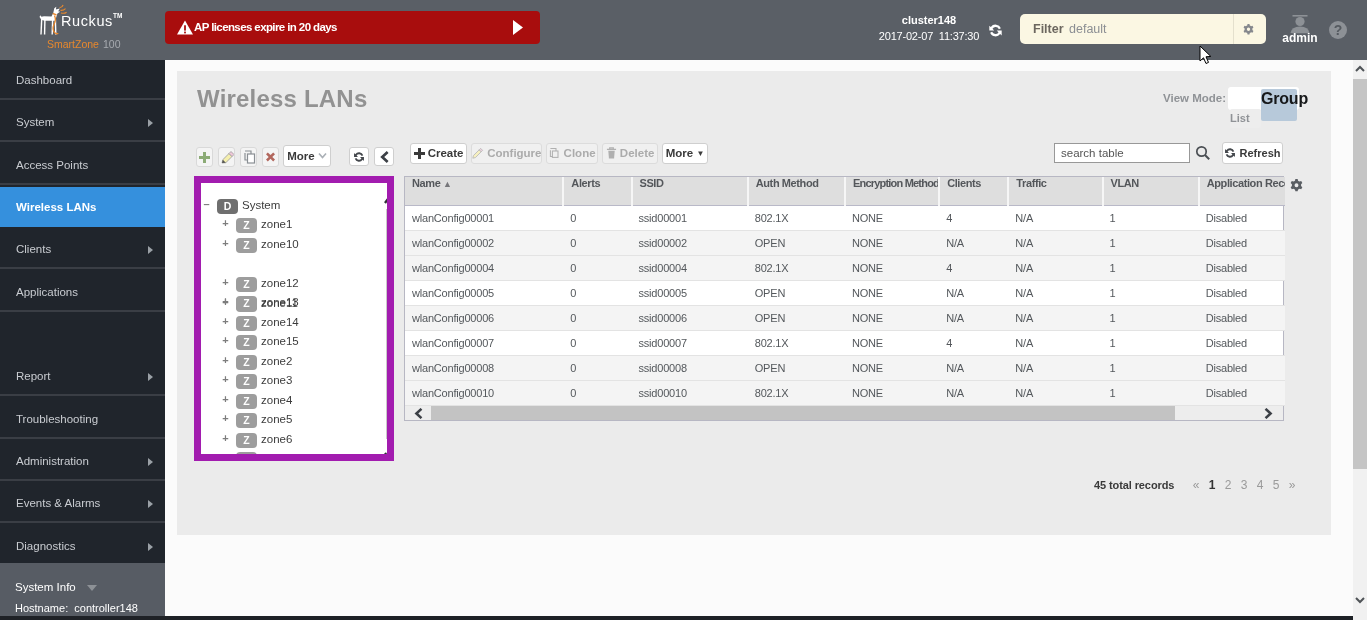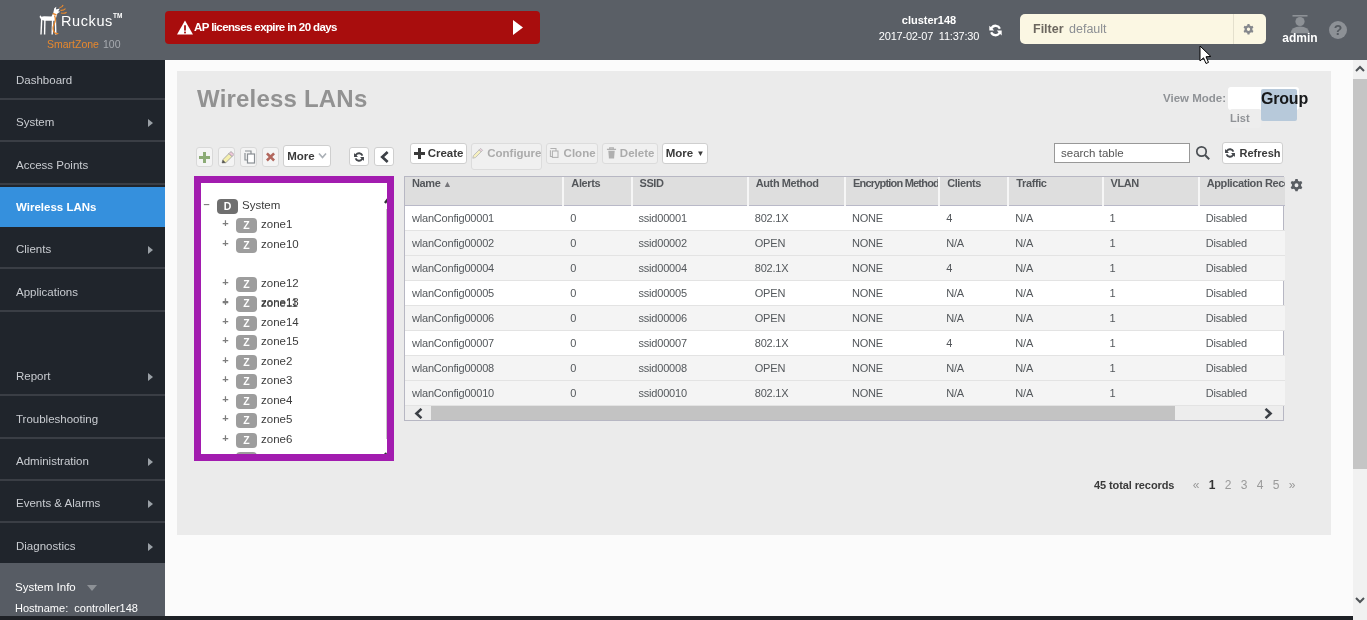--- a/index.html
+++ b/index.html
@@ -179,21 +179,21 @@
     </svg>
   <div class="abs" style="left:185px; top:26px; width:7px; height:230px; background:#c9c9c9;"></div>
   <svg class="abs" style="left:182px; top:268px;" width="13" height="11" viewBox="0 0 13 11">
       <path d="M2 2 L6.5 8 L11 2" fill="none" stroke="#2e3135" stroke-width="2.4"></path>
     </svg>
 </div>
 
 <div class="btn" style="left:410px; top:143px; width:57px; height:21px; line-height:19px; white-space:nowrap;"><svg style="vertical-align:-2px;" width="11" height="11" viewBox="0 0 11 11">
       <path d="M4 0 L7 0 L7 4 L11 4 L11 7 L7 7 L7 11 L4 11 L4 7 L0 7 L0 4 L4 4 Z" fill="#3a3a3a"></path>
     </svg> Create</div>
-<div class="btn dis" style="left:471px; top:143px; width:71px; height:27px; line-height:19px; white-space:nowrap;"><svg style="vertical-align:-2px;" width="12" height="12" viewBox="0 0 15 15">
+<div class="btn dis" style="left:471px; top:143px; width:71px; height:21px; line-height:19px; white-space:nowrap;"><svg style="vertical-align:-2px;" width="12" height="12" viewBox="0 0 15 15">
       <path d="M1 14 L1.8 10.7 L9 3.5 L11.5 6 L4.3 13.2 Z" fill="#f6f0c0" stroke="#b5b5b5" stroke-width="1"></path>
       <path d="M9 3.5 L10.8 1.7 L13.3 4.2 L11.5 6 Z" fill="#ecd2de" stroke="#b5b5b5" stroke-width="1"></path>
     </svg> Configure</div>
 <div class="btn dis" style="left:546px; top:143px; width:52px; height:21px; line-height:19px; white-space:nowrap;"><svg style="vertical-align:-2px;" width="12" height="12" viewBox="0 0 15 15">
       <path d="M3 2 L10 2 L10 5 M6 12 L3 12 L3 4" fill="none" stroke="#b0b0b0" stroke-width="1.3"></path>
       <rect x="5.5" y="5" width="7" height="8" fill="none" stroke="#b0b0b0" stroke-width="1.3"></rect>
     </svg> Clone</div>
 <div class="btn dis" style="left:602px; top:143px; width:56px; height:21px; line-height:19px; white-space:nowrap;"><svg style="vertical-align:-2px;" width="11" height="12" viewBox="0 0 12 13">
       <path d="M1 2.5 L11 2.5 M4 2.5 L4 1 L8 1 L8 2.5" stroke="#b0b0b0" stroke-width="1.3" fill="none"></path>
       <path d="M2.5 4 L3.2 12.5 L8.8 12.5 L9.5 4 Z" fill="#b0b0b0"></path>

